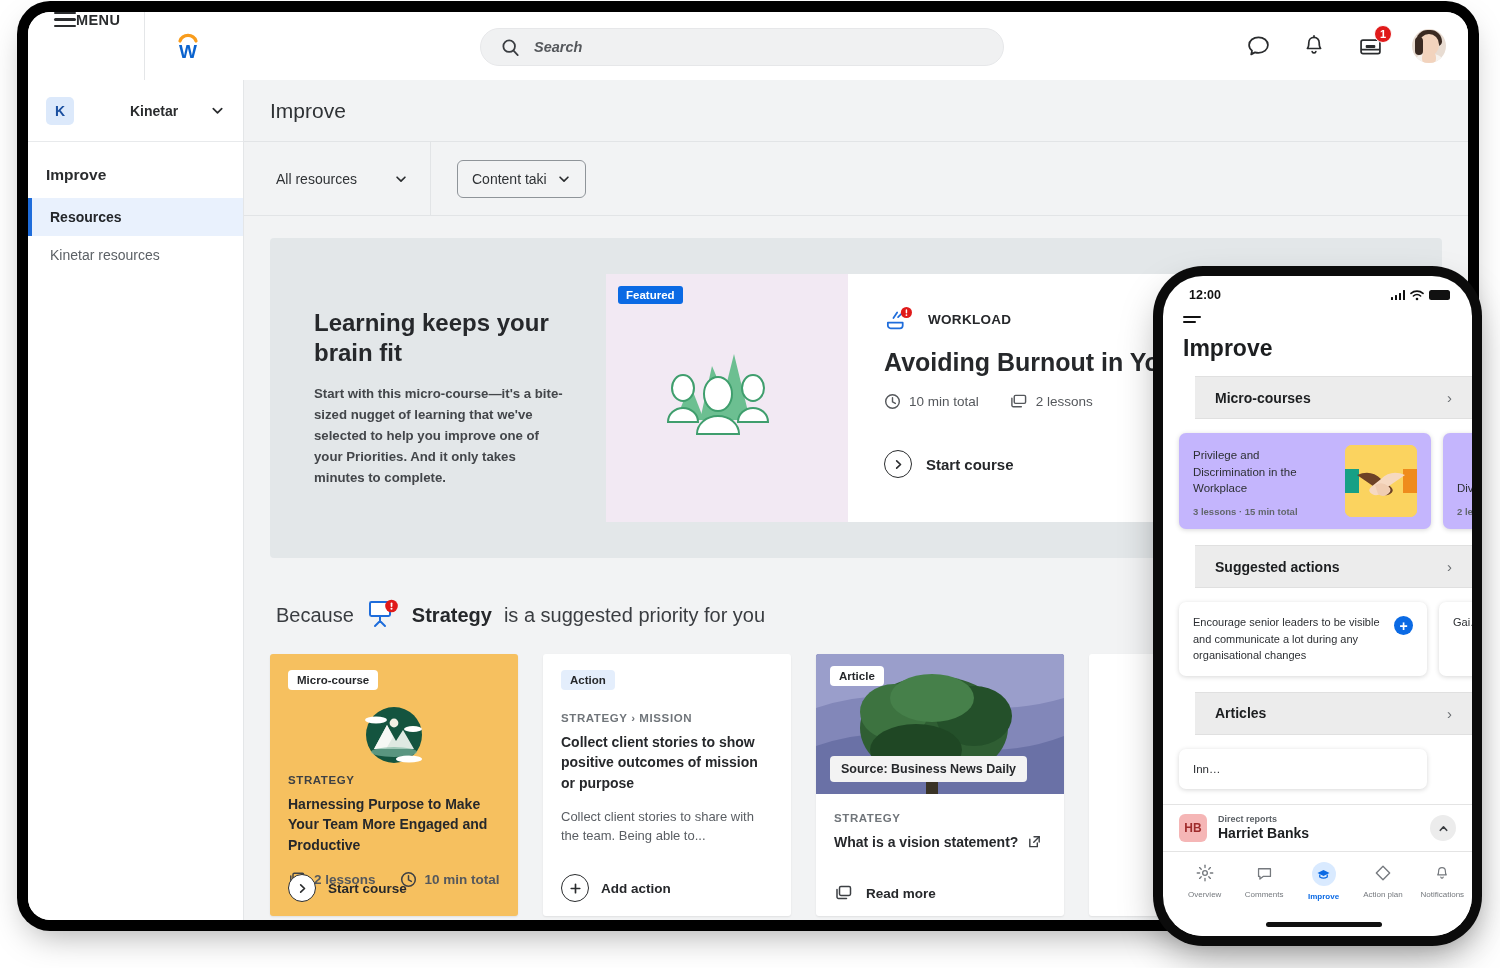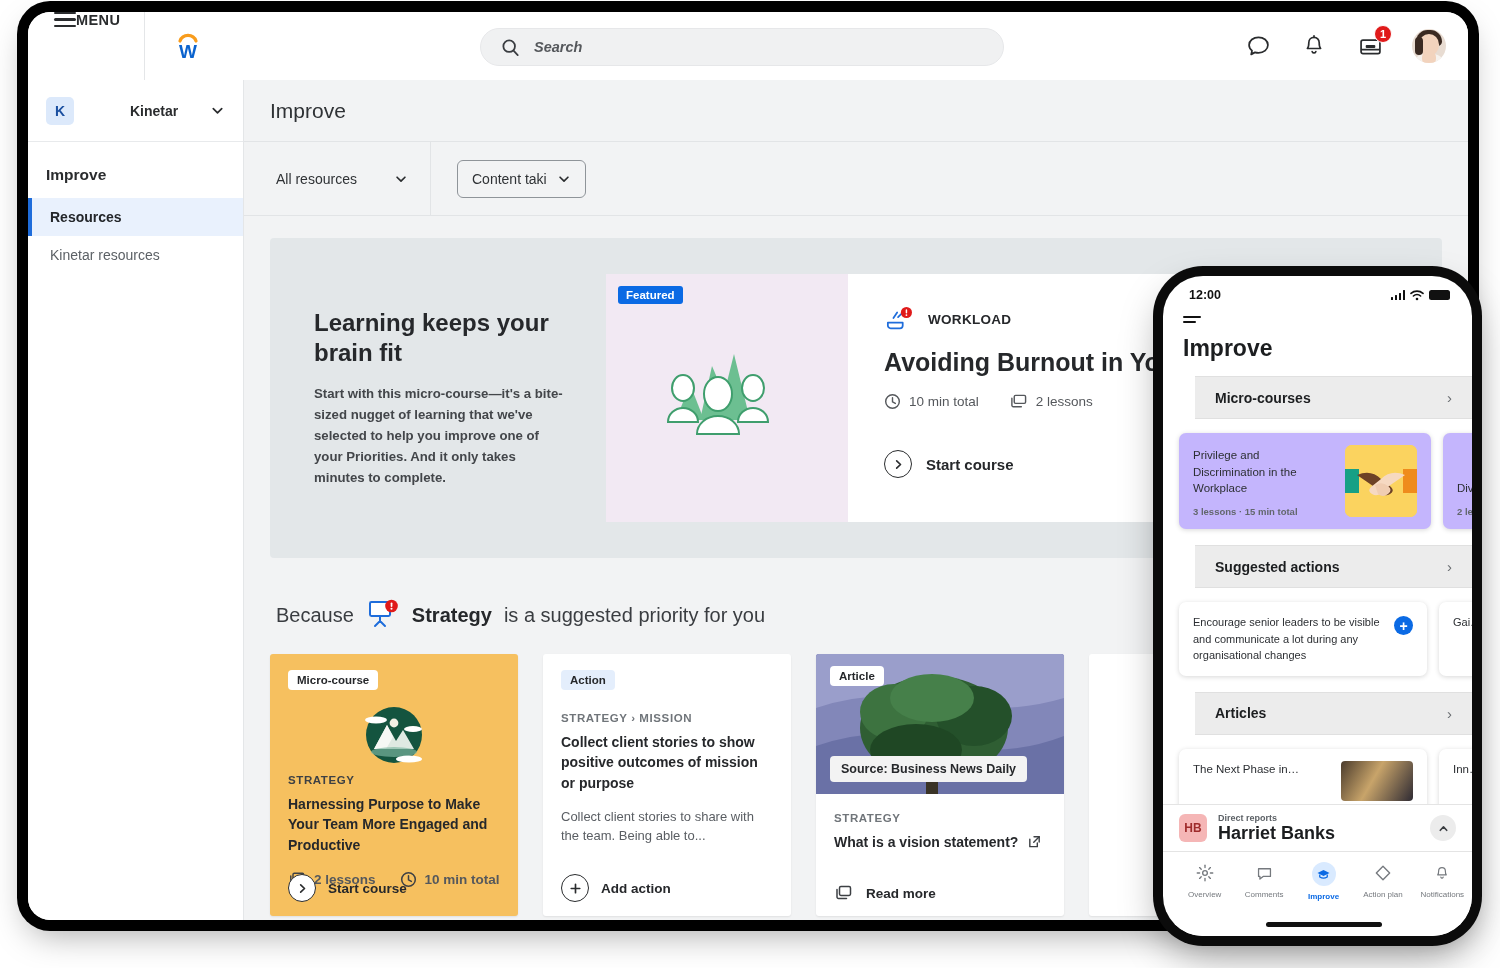--- a/index.html
+++ b/index.html
@@ -360,21 +360,21 @@
     display: flex; align-items: center; gap: 11px;
     padding: 0 16px;
   }
   .hb-badge {
     width: 28px; height: 28px; border-radius: 6px;
     background: #f5b6b6; color: #9e2b2b;
     font-size: 12px; font-weight: 700;
     display: flex; align-items: center; justify-content: center;
   }
   .pb-sub { font-size: 9px; color: #5c6166; font-weight: 600; }
-  .pb-name { font-size: 18px; font-weight: 700; color: #1c1e20; }
+  .pb-name { font-size: 14px; font-weight: 700; color: #1c1e20; }
   .up-chev {
     margin-left: auto; width: 26px; height: 26px; border-radius: 50%;
     background: #ececec; display:flex; align-items:center; justify-content:center;
     font-size: 11px; color: #3a3d41;
   }
 
   .tabbar {
     position: absolute; left: 12px; right: 0; bottom: 0;
     height: 84px; background: #fff;
     display: flex; align-items: flex-start; padding-top: 10px;
@@ -745,24 +745,20 @@
         <span class="ph-action-txt">Gai… taki… and…</span>
       </div>
     </div>
 
     <div class="sec-head">
       <span class="sec-head-t">Articles</span>
       <span class="chev-r">›</span>
     </div>
     <div class="ph-rail">
       <div class="art-card">
-        <span class="art-card-t">The Next Phase in…</span>
-        <span class="art-thumb"></span>
-      </div>
-      <div class="art-card">
         <span class="art-card-t">Inn…</span>
       </div>
     </div>
 
     <div class="person-bar">
       <span class="hb-badge">HB</span>
       <span>
         <span class="pb-sub" style="display:block">Direct reports</span>
         <span class="pb-name">Harriet Banks</span>
       </span>

